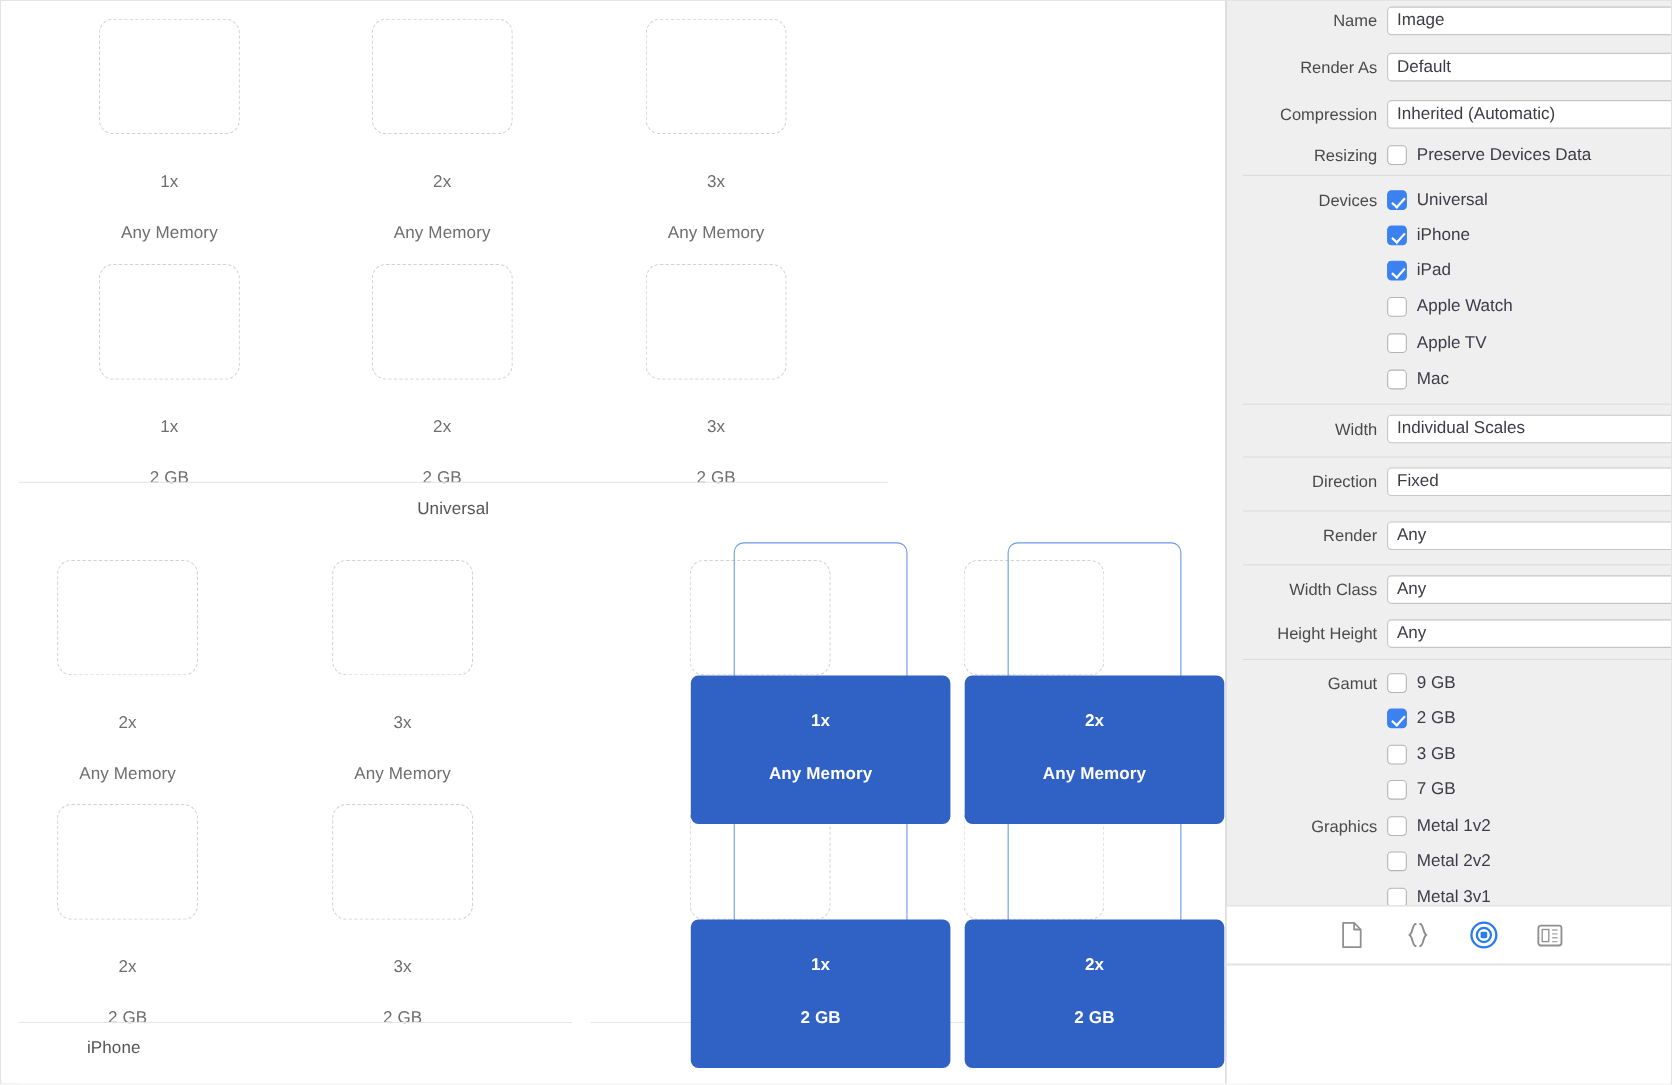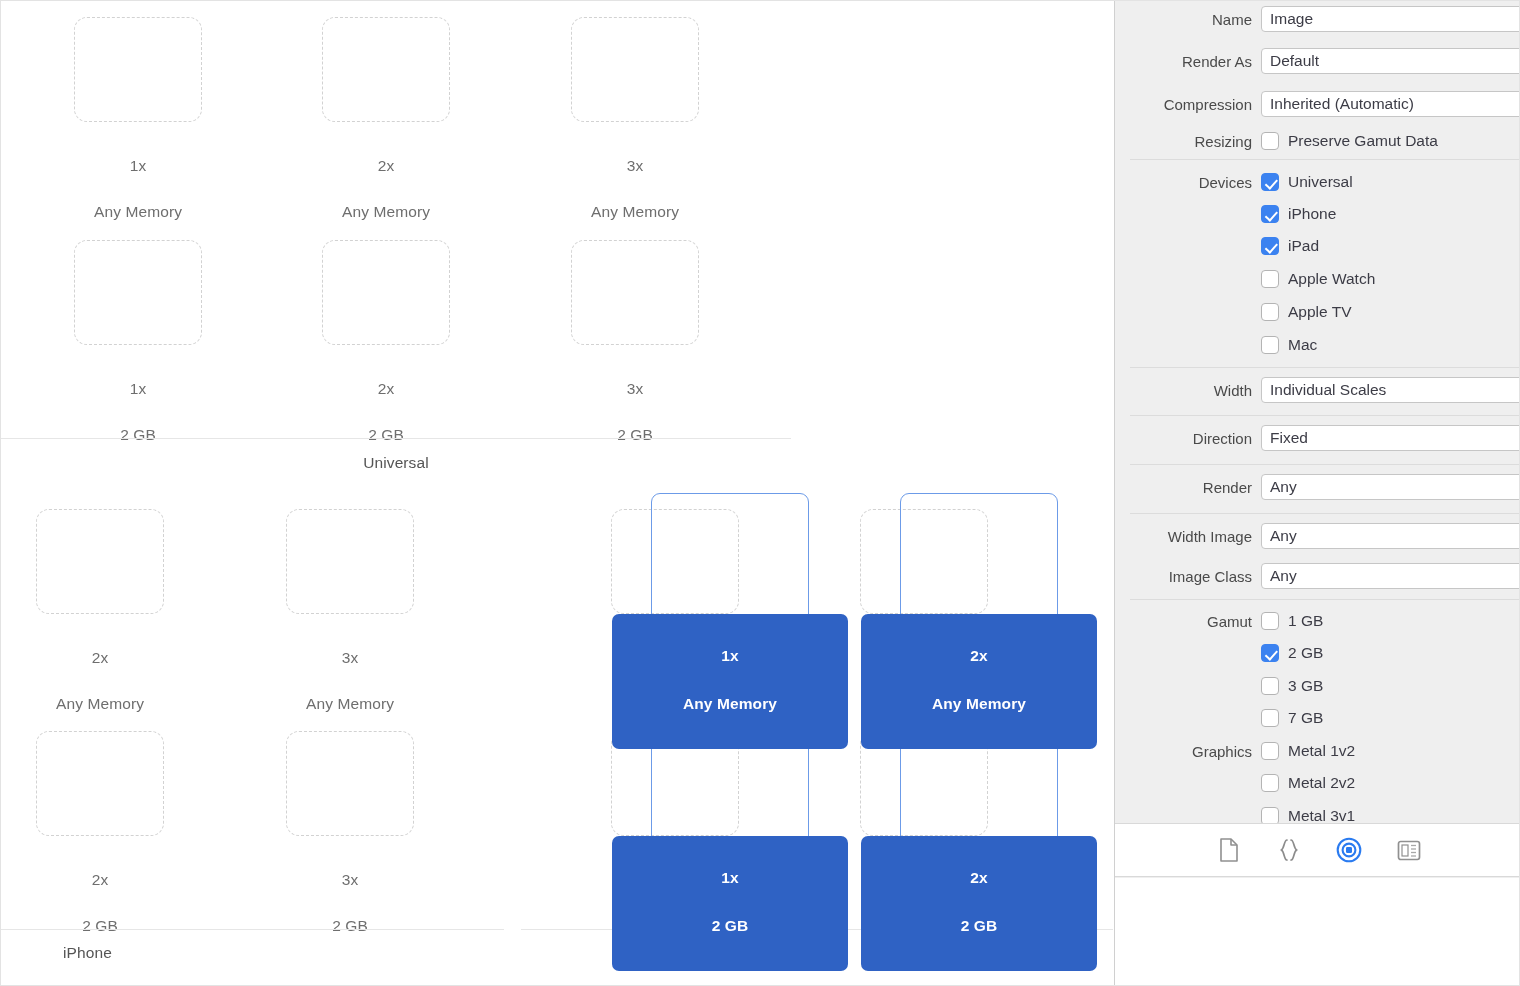--- a/index.html
+++ b/index.html
@@ -19,21 +19,21 @@
     width: 1520px;
     height: 986px;
     background: #ffffff;
     border: 1px solid #e3e3e3;
     overflow: hidden;
   }
 
   
   #canvas {
     position: absolute;
-    left: 0; top: 0;
+    left: 16px; top: 0;
     width: 1112px;
     height: 986px;
     background: #ffffff;
     overflow: hidden;
   }
 
   .asset-group { position: absolute; }
 
   .slot {
     position: absolute;
@@ -396,21 +396,21 @@
 
       <div class="row" style="top:87px;">
         <div class="row-label">Compression</div>
         <div class="field">Inherited (Automatic)</div>
       </div>
 
       <div class="row" style="top:124px;">
         <div class="row-label">Resizing</div>
         <div class="cbrow">
           <div class="checkbox"></div>
-          <div class="cb-label">Preserve Gamut Data</div>
+          <div class="cb-label">Preserve Devices Data</div>
         </div>
       </div>
 
       <div class="insp-divider" style="top:158px;"></div>
 
       <div class="row" style="top:165px;">
         <div class="row-label">Devices</div>
         <div class="cbrow">
           <div class="checkbox on"></div>
           <div class="cb-label">Universal</div>
@@ -469,36 +469,36 @@
       <div class="insp-divider" style="top:463px;"></div>
 
       <div class="row" style="top:470px;">
         <div class="row-label">Render</div>
         <div class="field">Any</div>
       </div>
 
       <div class="insp-divider" style="top:512px;"></div>
 
       <div class="row" style="top:519px;">
-        <div class="row-label">Width Image</div>
+        <div class="row-label">Width Class</div>
         <div class="field">Any</div>
       </div>
 
       <div class="row" style="top:559px;">
-        <div class="row-label">Image Class</div>
+        <div class="row-label">Height Height</div>
         <div class="field">Any</div>
       </div>
 
       <div class="insp-divider" style="top:598px;"></div>
 
       <div class="row" style="top:604px;">
         <div class="row-label">Gamut</div>
         <div class="cbrow">
           <div class="checkbox"></div>
-          <div class="cb-label">1 GB</div>
+          <div class="cb-label">9 GB</div>
         </div>
       </div>
       <div class="row" style="top:636px;">
         <div class="row-label"></div>
         <div class="cbrow">
           <div class="checkbox on"></div>
           <div class="cb-label">2 GB</div>
         </div>
       </div>
       <div class="row" style="top:669px;">

